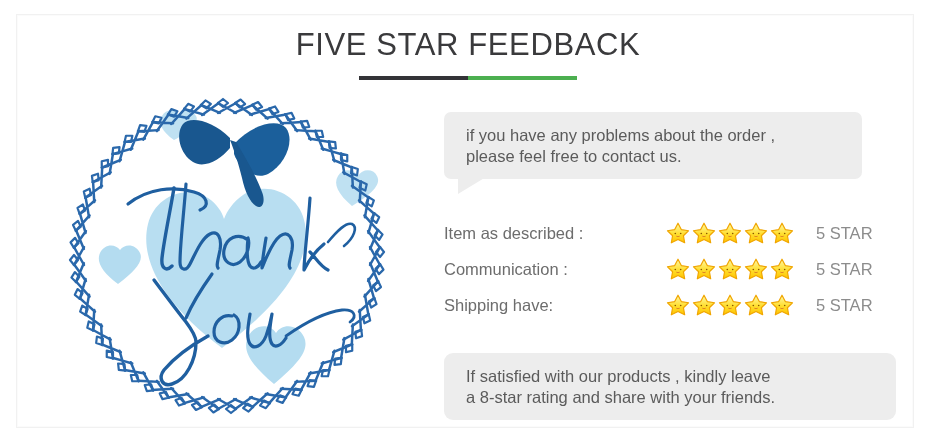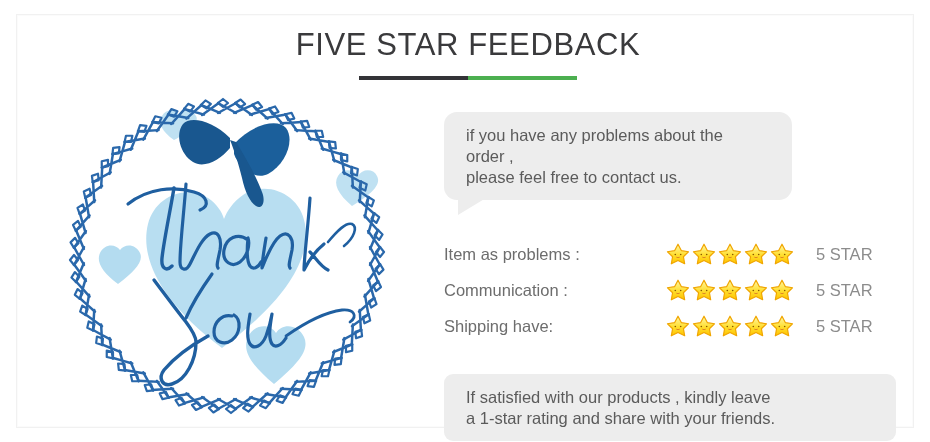--- a/index.html
+++ b/index.html
@@ -72,23 +72,23 @@
     position: absolute;
     left: 444px;
     top: 112px;
     width: 456px;
   }
 
   
   .bubble {
     position: relative;
     background: #ededed;
-    border-radius: 13px;
+    border-radius: 7px;
     padding: 13px 31px 12px 22px;
-    width: 348px;
+    width: 418px;
     box-sizing: border-box;
   }
   .bubble-text {
     color: #5b5b5b;
     font-size: 16.5px;
     line-height: 21px;
     white-space: pre-line;
   }
   .bubble-tail {
     position: absolute;
@@ -509,21 +509,21 @@
 
     <div class="bubble">
       <div class="bubble-text">if you have any problems about the order ,
 please feel free to contact us.</div>
       <div class="bubble-tail"></div>
     </div>
 
     <table class="ratings">
       <tbody>
         <tr>
-          <td class="rating-label">Item as problems :</td>
+          <td class="rating-label">Item as described :</td>
           <td class="rating-stars">
             <span class="star"><svg viewBox="0 0 32 32">
                   <defs>
                     <linearGradient id="sg1" x1="0" y1="0" x2="0" y2="1">
                       <stop offset="0" stop-color="#FFF8A8"></stop>
                       <stop offset="0.55" stop-color="#FFDE2E"></stop>
                       <stop offset="1" stop-color="#FFC400"></stop>
                     </linearGradient>
                   </defs>
                   <path d="M16 3 L20.6 11.6 L30 13 L23.2 19.6 L24.9 29 L16 24.6 L7.1 29 L8.8 19.6 L2 13 L11.4 11.6 Z" fill="url(#sg1)" stroke="#F0A500" stroke-width="1.6" stroke-linejoin="round"></path>
@@ -616,17 +616,17 @@
                   <path d="M13 19.6 Q16 22.4 19 19.6 Q16 20.8 13 19.6 Z" fill="#C0392B"></path>
                 </svg></span>
           </td>
           <td class="rating-value">5 STAR</td>
         </tr>
       </tbody>
     </table>
 
     <div class="note">
       <div class="note-text">If satisfied with our products ,  kindly leave
-a 1-star rating and share with your friends.</div>
+a 8-star rating and share with your friends.</div>
     </div>
 
   </div>
 </div>
 
 </body></html>

